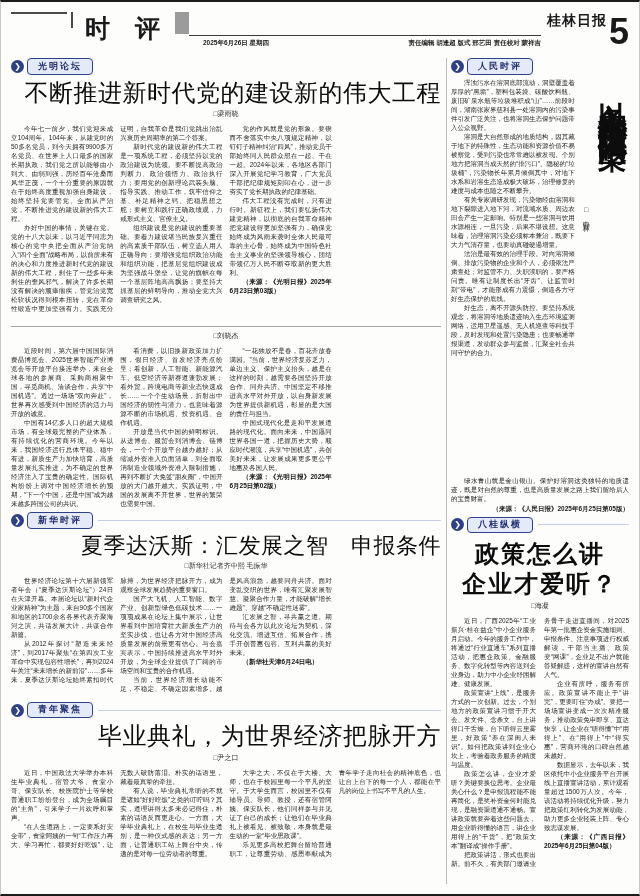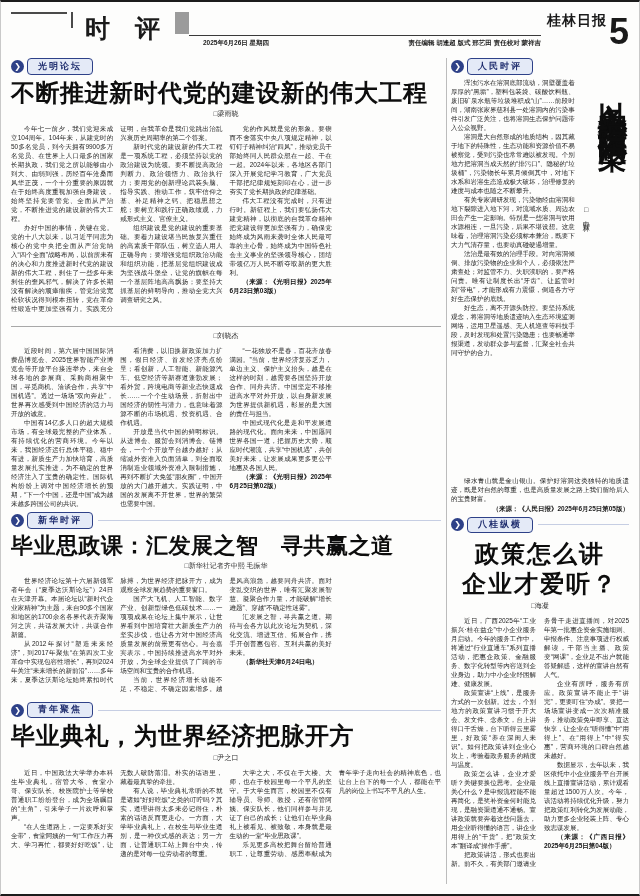--- a/index.html
+++ b/index.html
@@ -32,21 +32,21 @@
   .col-right{flex:1;min-width:0;}
   
   .badge-row{display:flex;align-items:center;margin:2px 0 3px;}
   .badge-circle{width:13px;height:13px;border-radius:50%;background:#2e4188;color:#fff;
                 font-size:8px;line-height:13px;text-align:center;flex:none;}
   .badge-pill{border:1px solid #2e4188;background:#e4eaf7;color:#1f2d6e;font-weight:700;
               font-size:9px;line-height:1;padding:2.5px 10px 3px;border-radius:4px;margin-left:3px;
               letter-spacing:2px;white-space:nowrap;}
   .badge-row.with-line::after{content:"";flex:1;border-top:1px solid #c6cee3;margin-left:5px;}
   
-  .headline{margin:4px 0 3px;text-align:left;font-weight:700;color:#0d0d0d;
+  .headline{margin:4px 0 3px;text-align:right;font-weight:400;color:#0d0d0d;
             font-size:24px;line-height:1.15;letter-spacing:0.5px;white-space:nowrap;}
   .headline.sz22{font-size:22px;}
   .byline{text-align:center;font-size:7px;color:#333;margin:2px 0 5px;}
   .body{font-size:6.5px;line-height:9px;text-align:justify;color:#262626;column-fill:auto;overflow:hidden;}
   .body p{margin:0;text-indent:2em;}
   .cols4{columns:4;column-gap:7px;}
   .cols2{columns:2;column-gap:8px;}
   .h-a1{height:196px;}
   .h-a2{height:162px;}
   .h-a3{height:122px;}
@@ -124,21 +124,21 @@
           <p>中国式现代化是走和平发展道路的现代化。面向未来，中国愿同世界各国一道，把握历史大势，顺应时代潮流，共享“中国机遇”，共创美好未来，让发展成果更多更公平地惠及各国人民。</p>
           <p class="source">（来源：《光明日报》2025年6月25日第02版）</p>
         </div>
       </section>
 
       <section class="section">
         <div class="badge-row with-line">
           <span class="badge-circle">❯</span>
           <span class="badge-pill">新华时评</span>
         </div>
-        <h2 class="headline sz22">毕业思政课：汇发展之智　寻共赢之道</h2>
+        <h2 class="headline sz22">夏季达沃斯：汇发展之智　申报条件</h2>
         <div class="byline">□新华社记者齐中熙  毛振华</div>
         <div class="body cols4 h-a3">
           <p>世界经济论坛第十六届新领军者年会（“夏季达沃斯论坛”）24日在天津开幕。本届论坛以“新时代企业家精神”为主题，来自90多个国家和地区的1700余名各界代表齐聚海河之滨，共话发展大计，共谋合作新篇。</p>
           <p>从2012年探讨“塑造未来经济”，到2017年聚焦“在第四次工业革命中实现包容性增长”，再到2024年关注“未来增长的新前沿”……多年来，夏季达沃斯论坛始终紧扣时代脉搏，为世界经济把脉开方，成为观察全球发展趋势的重要窗口。</p>
           <p>国产大飞机、人工智能、数字产业、创新型绿色低碳技术……一项项成果在论坛上集中展示，让世界看到中国培育壮大新质生产力的坚实步伐，也让各方对中国经济高质量发展的前景更有信心。与会嘉宾表示，中国持续推进高水平对外开放，为全球企业提供了广阔的市场空间和宝贵的合作机遇。</p>
           <p>当前，世界经济增长动能不足，不稳定、不确定因素增多。越是风高浪急，越要同舟共济。面对变乱交织的世界，唯有汇聚发展智慧、凝聚合作力量，才能破解“增长难题”、穿越“不确定性迷雾”。</p>
           <p>汇发展之智，寻共赢之道。期待与会各方以此次论坛为契机，深化交流、增进互信、拓展合作，携手开创普惠包容、互利共赢的美好未来。</p>
           <p class="source">（新华社天津6月24日电）</p>
         </div>
       </section>

